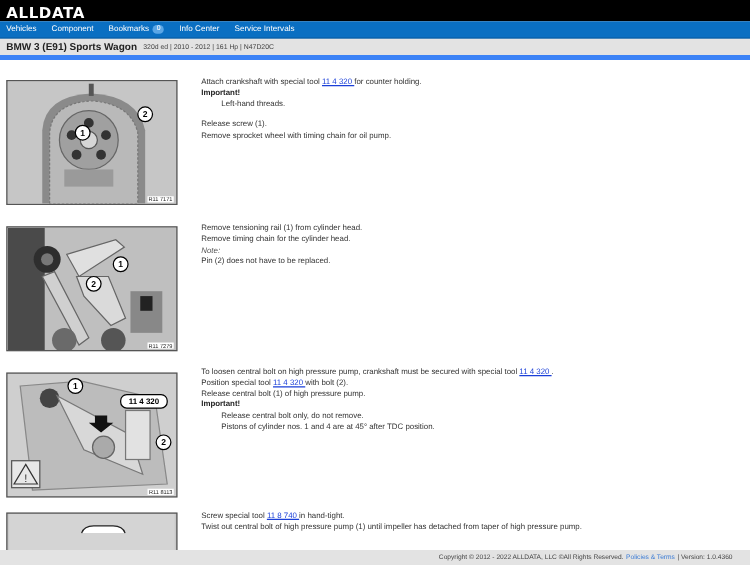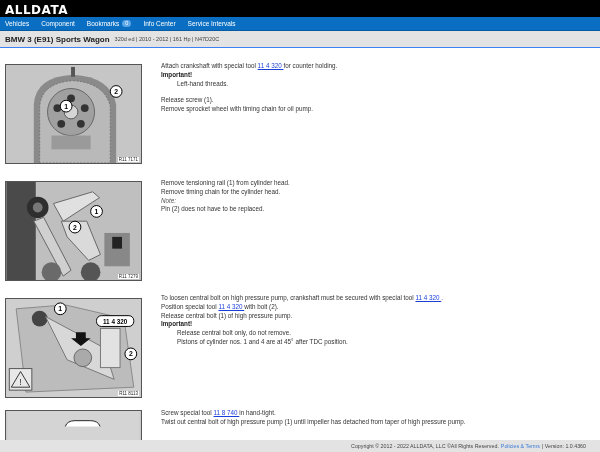--- a/index.html
+++ b/index.html
@@ -2,21 +2,21 @@
 <html><head>
 <meta charset="utf-8">
 <style>
   * { box-sizing: border-box; margin: 0; padding: 0; }
   html, body { width: 600px; height: 452px; overflow: hidden; background: #fff; font-family: "Liberation Sans", sans-serif; }
   .topbar { height: 17px; background: #000; display: flex; align-items: flex-end; padding-left: 5px; }
   .logo { color: #fff; font-weight: bold; font-size: 12px; letter-spacing: 0.5px; font-family: "DejaVu Sans", sans-serif; }
   .navbar { height: 14px; background: #0a6fc2; display: flex; align-items: center; padding-left: 5px; border-bottom: 1px solid #075a9f; }
   .nav-item { color: #fff; font-size: 6.5px; margin-right: 12px; display: flex; align-items: center; cursor: pointer; }
   .badge { background: #5aa6e6; color: #fff; border-radius: 5px; font-size: 5.5px; padding: 0 3px; margin-left: 3px; line-height: 7px; }
-  .vehiclebar { height: 17px; background: #e3e3e3; display: flex; align-items: center; padding-left: 5px; border-bottom: 1px solid #3b82f6; }
+  .vehiclebar { height: 17px; background: #e3e3e3; display: flex; align-items: center; padding-left: 5px; border-bottom: 4px solid #3b82f6; }
   .vehicle-name { font-size: 8px; font-weight: bold; color: #222; margin-right: 5px; }
   .vehicle-spec { font-size: 5.5px; color: #444; }
   .content { position: absolute; top: 48px; left: 0; right: 0; bottom: 12px; overflow: hidden; background: #fff; }
   .step { position: absolute; left: 0; right: 0; }
   .figure { position: absolute; left: 5px; width: 137px; height: 100px; border: 1px solid #555; background: #c9c9c9; overflow: hidden; }
   .figure svg { width: 100%; height: 100%; display: block; }
   .fig-label { position: absolute; right: 2px; bottom: 1px; background: #fff; font-size: 4.5px; padding: 0 1px; color: #222; }
   .text { position: absolute; left: 161px; right: 10px; font-size: 6.3px; color: #333; line-height: 8.8px; }
   .text .line { display: block; }
   .text .important { font-weight: bold; color: #222; }

